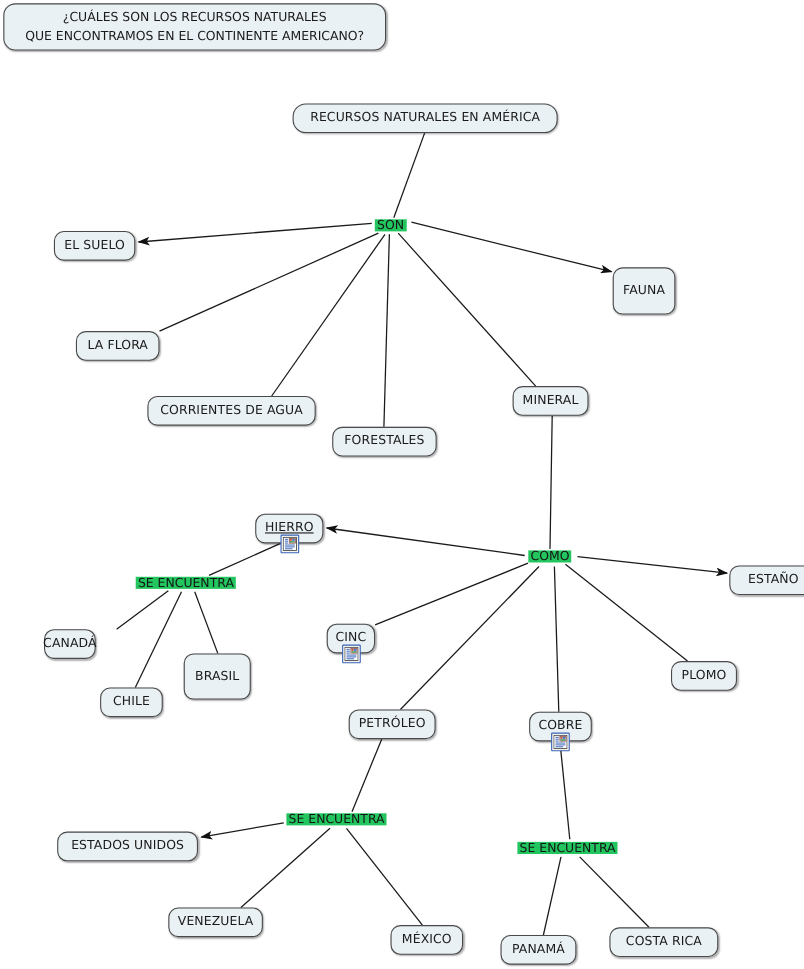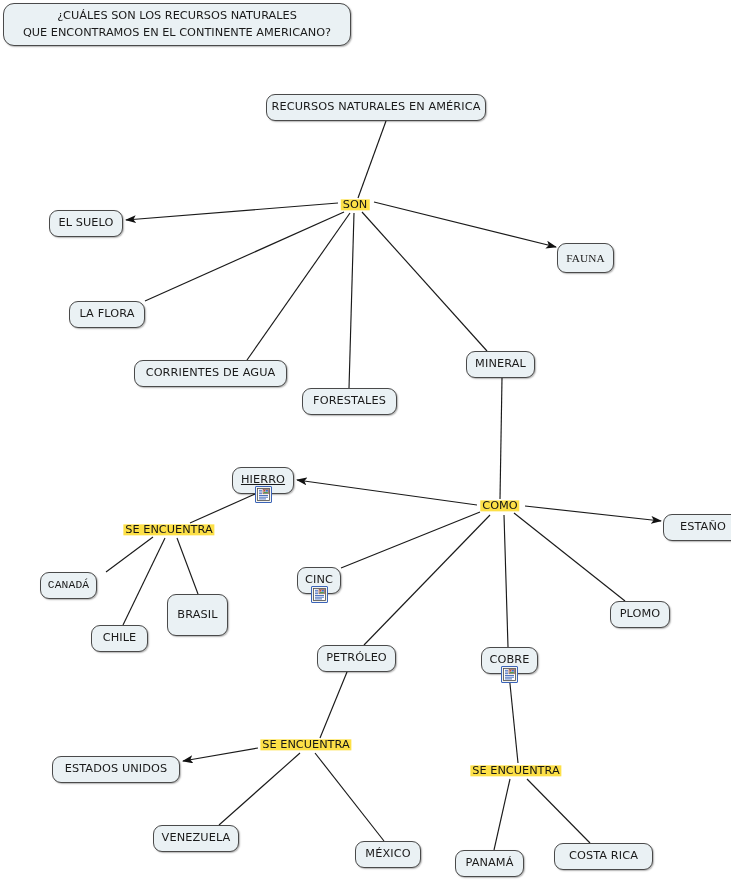--- a/index.html
+++ b/index.html
@@ -62,21 +62,21 @@
     white-space: nowrap;
     box-shadow: 1px 1px 1.5px rgba(0,0,0,0.30);
   }
   
   .link-label {
     position: absolute;
     color: #151515;
     font-size: 11.3px;
     line-height: 1;
     white-space: nowrap;
-    background: #fde047;
+    background: #22c55e;
     padding: 0 2px;
     transform: translate(-50%, -50%);
   }
   
   .res-icon {
     position: absolute;
     width: 17px;
     height: 17px;
     box-sizing: border-box;
     border: 1.2px solid #3a63b8;
@@ -126,36 +126,36 @@
         <line x1="527" y1="779" x2="590" y2="843" stroke="#1a1a1a" stroke-width="1.15"></line>
       </g>
   </svg>
 
   <div class="title-box" id="title-box" style="left:3px; top:3px; width:348px; height:43px;">
     <span>¿CUÁLES SON LOS RECURSOS NATURALES</span>
     <span>QUE ENCONTRAMOS EN EL CONTINENTE AMERICANO?</span>
   </div>
 
   <div id="nodes-layer">
-      <div class="node" style="left: 266px; top: 94px; width: 220px; height: 27px;">
+      <div class="node" style="left: 266px; top: 94px; width: 241px; height: 27px; border-radius: 12px;">
         <span>RECURSOS NATURALES EN AMÉRICA</span>
       </div>
       <div class="node" style="left: 49px; top: 210px; width: 74px; height: 27px;">
         <span>EL SUELO</span>
       </div>
       <div class="node" style="left: 69px; top: 301px; width: 76px; height: 27px;">
         <span>LA FLORA</span>
       </div>
       <div class="node" style="left: 134px; top: 360px; width: 153px; height: 27px;">
         <span>CORRIENTES DE AGUA</span>
       </div>
       <div class="node" style="left: 302px; top: 388px; width: 95px; height: 27px;">
         <span>FORESTALES</span>
       </div>
-      <div class="node" style="left: 557px; top: 243px; width: 57px; height: 30px; font-family: Liberation Serif, serif;">
+      <div class="node" style="left: 557px; top: 243px; width: 57px; height: 43px;">
         <span>FAUNA</span>
       </div>
       <div class="node" style="left: 466px; top: 351px; width: 69px; height: 27px;">
         <span>MINERAL</span>
       </div>
       <div class="node" style="left: 232px; top: 467px; width: 62px; height: 27px; text-decoration: underline;">
         <span>HIERRO</span>
       </div>
       <div class="res-icon" style="left: 254.5px; top: 486px;">
         <svg width="13" height="13" viewBox="0 0 13 13">
@@ -210,21 +210,21 @@
           <rect x="8.7" y="2" width="2.2" height="1.6" fill="#3f6fc4"></rect>
           <rect x="6.6" y="4" width="4.3" height="1.3" fill="#4f9b4f"></rect>
           <line x1="2" y1="2.3" x2="5" y2="2.3" stroke="#3a63b8" stroke-width="0.9"></line>
           <line x1="2" y1="4.0" x2="5" y2="4.0" stroke="#3a63b8" stroke-width="0.9"></line>
           <line x1="2" y1="5.7" x2="5" y2="5.7" stroke="#3a63b8" stroke-width="0.9"></line>
           <line x1="2" y1="7.5" x2="11" y2="7.5" stroke="#3a63b8" stroke-width="0.9"></line>
           <line x1="2" y1="9.2" x2="11" y2="9.2" stroke="#3a63b8" stroke-width="0.9"></line>
           <line x1="2" y1="10.9" x2="9" y2="10.9" stroke="#3a63b8" stroke-width="0.9"></line>
         </svg>
       </div>
-      <div class="node" style="left: 40px; top: 572px; width: 57px; height: 27px; font-family: Liberation Mono, monospace;">
+      <div class="node" style="left: 40px; top: 572px; width: 47px; height: 27px;">
         <span>CANADÁ</span>
       </div>
       <div class="node" style="left: 91px; top: 625px; width: 57px; height: 27px;">
         <span>CHILE</span>
       </div>
       <div class="node" style="left: 167px; top: 594px; width: 61px; height: 42px;">
         <span>BRASIL</span>
       </div>
       <div class="node" style="left: 52px; top: 756px; width: 128px; height: 27px;">
         <span>ESTADOS UNIDOS</span>

